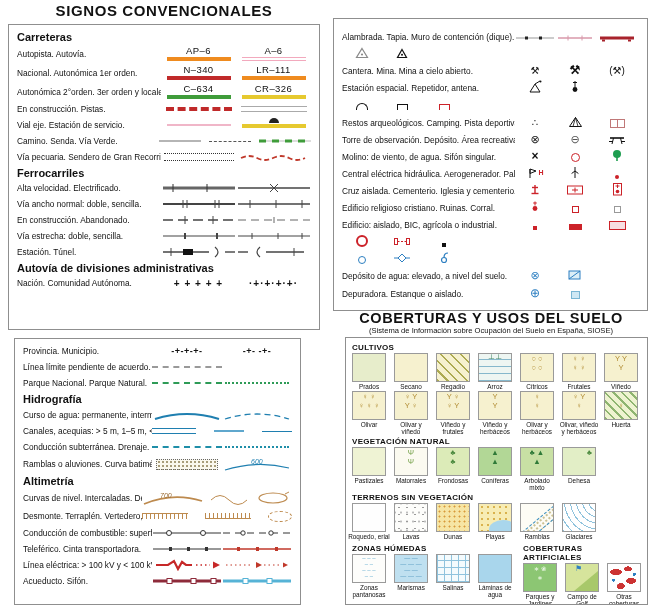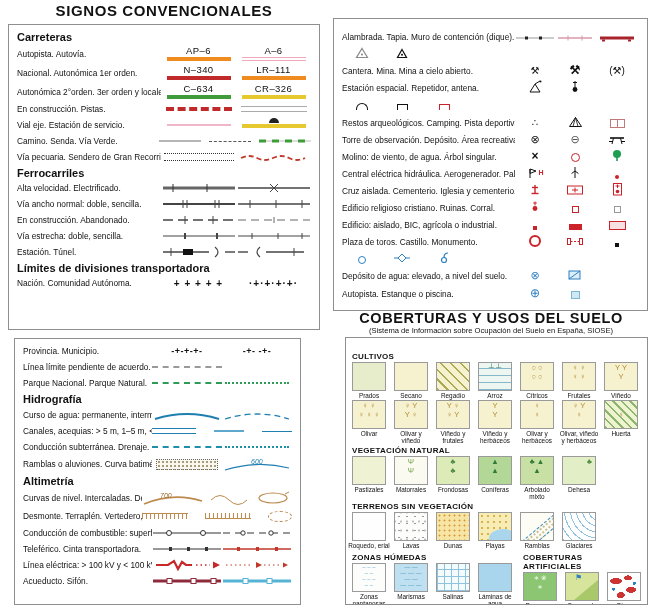--- a/index.html
+++ b/index.html
@@ -282,21 +282,21 @@
       <div class="cell">
           <svg width="72" height="12">
             <line x1="0" y1="6" x2="10" y2="6" stroke="#444" stroke-width="1.4"></line>
             <path d="M22,1 Q16,6 22,11" fill="none" stroke="#444" stroke-width="1.2"></path>
             <line x1="28" y1="6" x2="66" y2="6" stroke="#444" stroke-width="1.4"></line>
             <line x1="56" y1="2" x2="56" y2="10" stroke="#444"></line>
           </svg>
         </div>
     </div>
 
-    <div class="sechead">Límites  de  divisiones  transportadora</div>
+    <div class="sechead">Autovía  de  divisiones  administrativas</div>
     <div class="row">
       <div class="lbl">Nación. Comunidad Autónoma.</div>
       <div class="cell">
           <span class="sym-txt">+ + + + +</span>
         </div>
       <div class="cell">
           <span class="sym-txt">·+·+·+·+·</span>
         </div>
     </div>
   </div>
@@ -380,21 +380,21 @@
       <div class="c c3"><svg width="18" height="11">
             <line x1="2" y1="4" x2="16" y2="4" stroke="#111" stroke-width="1.6"></line>
             <line x1="5.5" y1="4" x2="4" y2="10" stroke="#111"></line>
             <line x1="12.5" y1="4" x2="14" y2="10" stroke="#111"></line>
             <line x1="1" y1="7.5" x2="5" y2="7.5" stroke="#111"></line>
             <line x1="13" y1="7.5" x2="17" y2="7.5" stroke="#111"></line>
           </svg></div>
     </div>
 
     <div class="trrow">
-      <div class="lbl">Molino: de viento, de agua. Árbol singular.</div>
+      <div class="lbl">Molino: de viento, de agua. Sifón singular.</div>
       <div class="c"><span class="g blk" style="font-size:12px;font-weight:bold">×</span></div>
       <div class="c"><span class="ring ring-red"></span></div>
       <div class="c c3"><svg width="14" height="13">
             <circle cx="7" cy="5" r="4" fill="#1e9e50"></circle>
             <rect x="6.2" y="8" width="1.6" height="4" fill="#1e9e50"></rect>
           </svg></div>
     </div>
 
     <div class="trrow">
       <div class="lbl">Central eléctrica  hidráulica. Aerogenerador. Palomar.</div>
@@ -443,21 +443,20 @@
     </div>
 
     <div class="trrow">
       <div class="lbl">Edificio: aislado, BIC, agrícola o  industrial.</div>
       <div class="c"><span class="sq sq-red"></span></div>
       <div class="c"><span class="sq rect-red"></span></div>
       <div class="c c3"><span class="sq rect-pink"></span></div>
     </div>
 
     <div class="trrow">
-      <div class="lbl">Plaza de toros. Castillo. Monumento.</div>
       <div class="c"><span class="ring ring-bold-red"></span></div>
       <div class="c"><svg width="18" height="11">
             <rect x="1.5" y="2.5" width="3" height="6" fill="none" stroke="#cc2229"></rect>
             <rect x="13.5" y="2.5" width="3" height="6" fill="none" stroke="#cc2229"></rect>
             <line x1="4.5" y1="5.5" x2="13.5" y2="5.5" stroke="#cc2229" stroke-dasharray="2 1.5"></line>
           </svg></div>
       <div class="c c3"><span class="sq sq-blk"></span></div>
     </div>
 
     <div class="trrow">
@@ -477,21 +476,21 @@
       <div class="lbl">Depósito de agua: elevado, a nivel del suelo.</div>
       <div class="c"><span class="g blue" style="font-size:11px">⊗</span></div>
       <div class="c"><svg width="16" height="12">
             <rect x="2" y="2" width="11" height="8" fill="#dceef7" stroke="#2d7fc1"></rect>
             <line x1="2" y1="10" x2="13" y2="2" stroke="#2d7fc1"></line>
           </svg></div>
       <div class="c c3"></div>
     </div>
 
     <div class="trrow">
-      <div class="lbl">Autopista. Estanque o piscina.</div>
+      <div class="lbl">Depuradora. Estanque o aislado.</div>
       <div class="c"><span class="g blue" style="font-size:12px">⊕</span></div>
       <div class="c"><span class="sq sq-ltblue"></span></div>
       <div class="c c3"></div>
     </div>
   </div>
 
   <div class="panel" style="left:14px;top:338px;width:287px;height:267px">
 
     <div class="row">
       <div class="lbl">Provincia. Municipio.</div>
@@ -662,21 +661,21 @@
             <rect x="20" y="2.5" width="5" height="5" fill="#fff" stroke="#56b3d6"></rect>
             <rect x="44" y="2.5" width="5" height="5" fill="#fff" stroke="#56b3d6"></rect>
           </svg>
         </div>
     </div>
   </div>
 
   <div class="h1" style="left:333px;top:310px;width:316px;font-size:14.5px">COBERTURAS  Y  USOS  DEL  SUELO</div>
   <div class="h1" style="left:333px;top:326px;width:316px;font-size:7.6px;font-weight:normal;letter-spacing:0">(Sistema  de  Información  sobre  Ocupación  del  Suelo  en  España,  SIOSE)</div>
 
-  <div class="panel" style="left:345px;top:337px;width:303px;height:268px;padding:12px 6px">
+  <div class="panel" style="left:345px;top:337px;width:303px;height:268px;padding:3px 6px">
 
     <div class="lchead">CULTIVOS</div>
     <div class="tilerow">
       <div class="tb">
           <div class="tile t-prados"></div>
           <div class="tlabel">Prados</div>
         </div>
       <div class="tb">
           <div class="tile t-secano"></div>
           <div class="tlabel">Secano</div>

